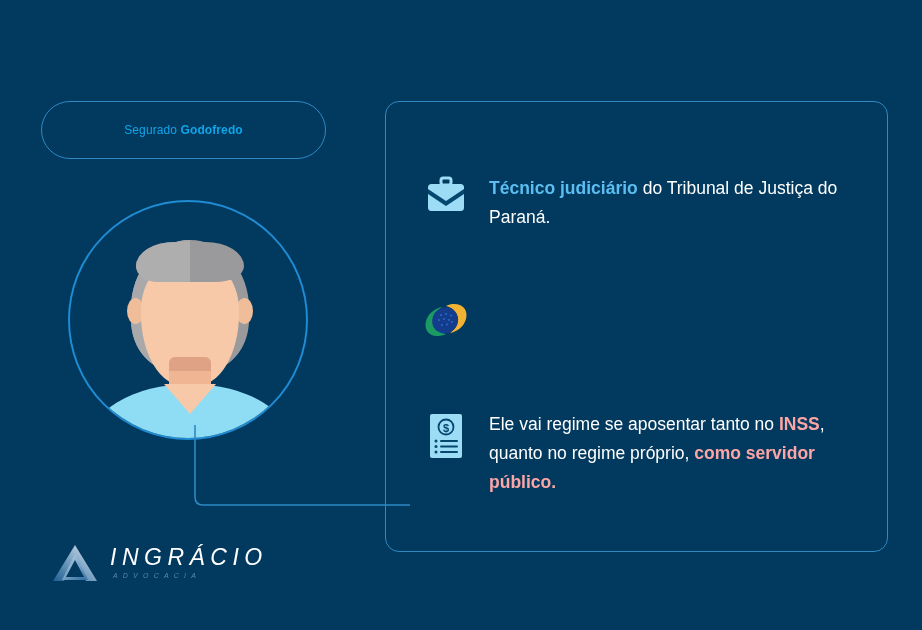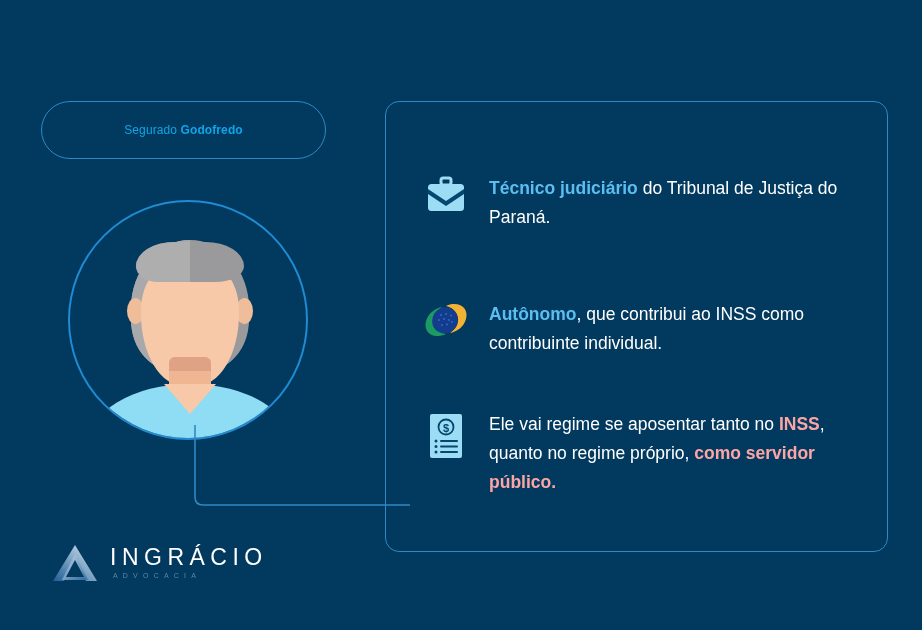--- a/index.html
+++ b/index.html
@@ -206,20 +206,21 @@
   .hl { color: #5bbdf0; font-weight: bold; }
   .bw { color: #fca5a5; font-weight: bold; }
 
   
   .logo {
     position: absolute;
     left: 50px;
     top: 542px;
     display: flex;
     align-items: center;
+    font-style: italic;
   }
   .logo-mark { margin-right: 10px; display: block; }
   .logo-words { display: flex; flex-direction: column; }
   .logo-name {
     font-size: 23px;
     letter-spacing: 5.5px;
     color: #ffffff;
     line-height: 25px;
   }
   .logo-sub {
@@ -288,23 +289,20 @@
               <circle cx="22" cy="12" r="1.1"></circle>
               <circle cx="27" cy="13.5" r="1.1"></circle>
             <circle cx="15" cy="18" r="1.1"></circle>
               <circle cx="20" cy="17" r="1.1"></circle>
               <circle cx="25" cy="18" r="1.1"></circle>
             <circle cx="18" cy="23" r="1.1"></circle>
               <circle cx="23" cy="22.5" r="1.1"></circle>
               <circle cx="28" cy="20" r="1.1"></circle>
           </g>
         </svg>
-      </span>
-      <span class="bullet-text">
-        <span class="hl">Autônomo</span><span>, que contribui ao INSS como contribuinte individual.</span>
       </span>
     </div>
 
     <div class="bullet bullet-3">
       <span class="bullet-icon">
         <svg width="38" height="48" viewBox="0 0 38 48" fill="none">
           <rect x="3" y="2" width="32" height="44" rx="2" fill="#9ddcf5"></rect>
           <circle cx="19" cy="15" r="7.5" stroke="#04476f" stroke-width="1.8" fill="none"></circle>
           <text x="19" y="19.5" font-family="Liberation Sans, sans-serif" font-size="11" font-weight="bold" fill="#04476f" text-anchor="middle">$</text>
           <g fill="#04476f">

